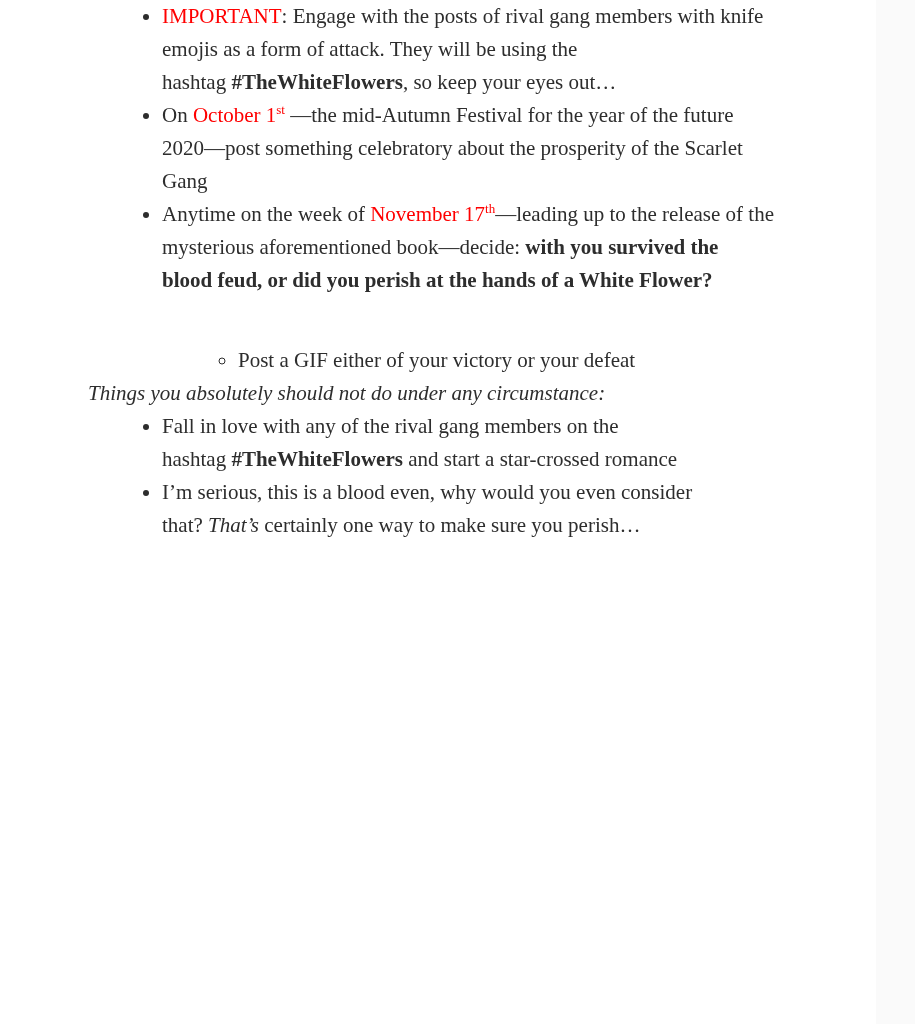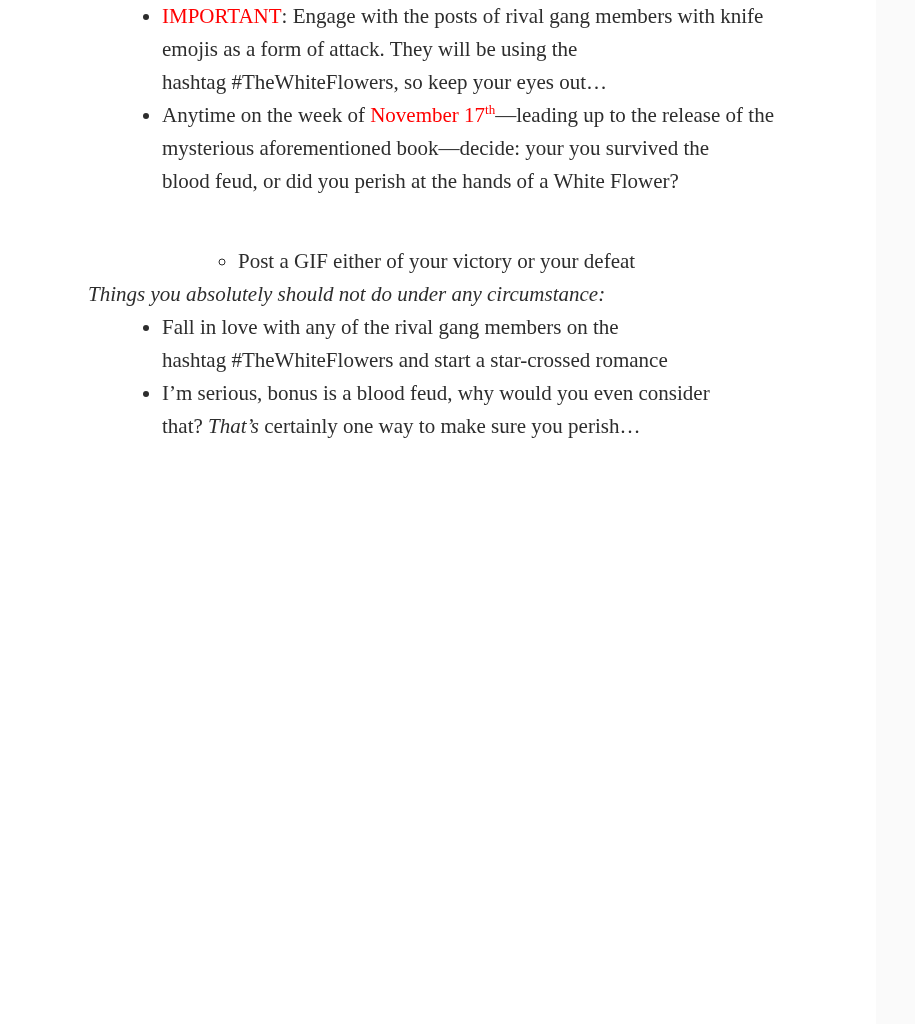--- a/index.html
+++ b/index.html
@@ -29,58 +29,63 @@
   ul.sub > li{max-width:620px;margin-top:47px;}
   p.blk{margin:0 0 0 88px;max-width:774px;}
   .b0{margin-top:8px;}
   .b1{margin-top:80px;}
   .b2{margin-top:88px;}
   .b3{margin-top:53px;}
   .b4{margin-top:55px;}
   .b5{margin-top:74px;}
   .b6{margin-top:56px;}
   .t-red{color:var(--accent-red);font-family:Liberation Serif, serif;}
-  .t-bold{font-weight:normal;}
+  .t-bold{font-weight:bold;}
   .t-underline{}
   .t-italic{font-style:italic;}
   sup{font-size:13px;line-height:0;vertical-align:8px;}
 </style>
 </head>
 <body>
 
 <main>
 
   <ul class="blk b0">
     <li>
       <span><span class="t-red">IMPORTANT</span><span>: </span><span class="t-underline">Engage with the posts of rival gang members with knife</span><br><span class="t-underline">emojis as a form of attack. </span><span>They will be using the</span><br><span>hashtag </span><span class="t-bold">#TheWhiteFlowers</span><span>, so keep your eyes out…</span></span>
     </li>
   </ul>
 
+  <ul class="blk b1">
+    <li>
+      <span><span>On </span><span class="t-red">October 1</span><sup class="t-red">st</sup><span> —the mid-Autumn Festival for the year of the future</span><br><span>2020—post something celebratory about the prosperity of the Scarlet</span><br><span>Gang</span></span>
+    </li>
+  </ul>
 
   <ul class="blk b2">
     <li>
-      <span><span>Anytime on the week of </span><span class="t-red">November 17</span><sup class="t-red">th</sup><span>—leading up to the release of the</span><br><span>mysterious aforementioned book—decide: </span><span class="t-bold">your you survived the</span><br><span class="t-bold">blood feud, or did you perish at the hands of a White Flower?</span></span>
+      <span><span>Anytime on the week of </span><span class="t-red">November 17</span><sup class="t-red">th</sup><span>—leading up to the release of the</span><br><span>mysterious aforementioned book—decide: </span><span class="t-bold">with you survived the</span><br><span class="t-bold">blood feud, or did you perish at the hands of a White Flower?</span></span>
       <ul class="sub">
         <li>
           <span><span>Post a GIF either of your victory or your defeat</span></span>
         </li>
       </ul>
     </li>
   </ul>
 
   <p class="blk b3"><span class="t-italic">Things you absolutely should </span><span class="t-italic t-underline">not</span><span class="t-italic"> do under any circumstance:</span></p>
 
   <ul class="blk b4">
     <li>
       <span><span>Fall in love with any of the rival gang members on the</span><br><span>hashtag </span><span class="t-bold">#TheWhiteFlowers</span><span> and start a star-crossed romance</span></span>
     </li>
   </ul>
 
   <ul class="blk b5">
     <li>
-      <span><span>I’m serious, bonus is a blood feud, why would you even consider</span><br><span>that? </span><span class="t-italic">That’s</span><span> certainly one way to make sure you perish…</span></span>
+      <span><span>I’m serious, this is a blood even, why would you even consider</span><br><span>that? </span><span class="t-italic">That’s</span><span> certainly one way to make sure you perish…</span></span>
     </li>
   </ul>
 
 
 </main>
 
 <div class="page-gutter"></div>
 
 </body></html>

